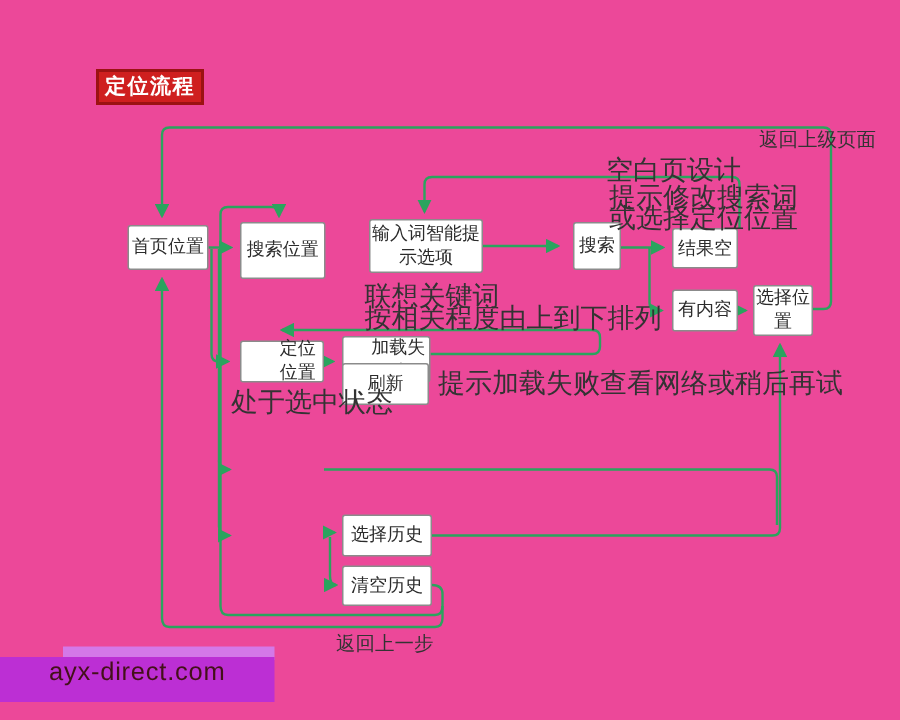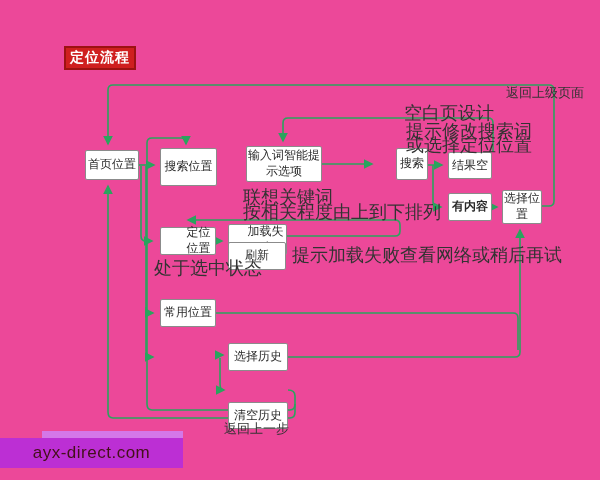--- a/index.html
+++ b/index.html
@@ -7,21 +7,21 @@
           font-family:"Liberation Sans","DejaVu Sans",sans-serif;}
   #wires{position:absolute;left:0;top:0;z-index:1;}
   .node{position:absolute;z-index:2;display:flex;align-items:center;justify-content:center;
         background:#ffffff;border:1.5px solid #8b8b8b;border-radius:2px;
         color:#2b2b2b;font-size:12px;line-height:1.3;text-align:center;box-sizing:border-box;}
   .note{position:absolute;z-index:2;color:#333333;font-size:18px;white-space:nowrap;}
   #flow-title{position:absolute;left:64px;top:46px;z-index:3;background:#cf1f1f;
         border:2px solid #9c1212;color:#ffffff;font-weight:bold;font-size:14px;
         padding:1px 4px;letter-spacing:1px;}
   #watermark{position:absolute;left:0;top:438px;width:183px;height:30px;background:#bc2fd4;z-index:4;
-        display:flex;align-items:center;justify-content:center;}
+        display:flex;align-items:flex-start;justify-content:center;}
   #watermark-strip{position:absolute;left:42px;top:431px;width:141px;height:9px;background:#d478e8;z-index:4;}
   #watermark-text{color:#431019;font-size:17px;letter-spacing:0.5px;}
 </style>
 </head>
 <body>
 
 <div id="canvas">
 
   <svg id="wires" width="600" height="480" viewBox="0 0 600 480">
     <defs>
@@ -66,30 +66,29 @@
 
       <path d="M295,404 V412 Q295,418 290,418 H113 Q108,418 108,412 V186" marker-end="url(#ar)"></path>
     </g>
   </svg>
 
   <div id="flow-title">定位流程</div>
 
   <div class="node" style="left:85px;top:150px;width:54px;height:30px;">首页位置</div>
   <div class="node" style="left:160px;top:148px;width:57px;height:38px;">搜索位置</div>
   <div class="node" style="left:246px;top:146px;width:76px;height:36px;">输入词智能提示选项</div>
-  <div class="node" style="left:396px;top:148px;width:32px;height:32px;">搜索</div>
+  <div class="node" style="left:382px;top:148px;width:32px;height:32px;">搜索</div>
   <div class="node" style="left:448px;top:152px;width:44px;height:27px;text-align:right;">结果空</div>
-  <div class="node" style="left:448px;top:193px;width:44px;height:28px;font-weight:bold;">有内容</div>
+  <div class="node" style="left:448px;top:193px;width:44px;height:28px;">有内容</div>
   <div class="node" style="left:502px;top:190px;width:40px;height:34px;">选择位置</div>
   <div class="node" style="left:160px;top:227px;width:56px;height:28px;padding-left:21px;">定位位置</div>
   <div class="node" style="left:228px;top:224px;width:59px;height:31px;padding-left:16px;">加载失败</div>
   <div class="node" style="left:228px;top:242px;width:58px;height:28px;">刷新</div>
-  <div class="node" style="left:160px;top:299px;width:56px;height:28px;">常用位置</div>
   <div class="node" style="left:228px;top:343px;width:60px;height:28px;">选择历史</div>
-  <div class="node" style="left:228px;top:377px;width:60px;height:27px;margin-top:25px;">清空历史</div>
+  <div class="node" style="left:228px;top:377px;width:60px;height:27px;">清空历史</div>
 
   <div class="note" style="left:506px;top:84px;font-size:13px;">返回上级页面</div>
   <div class="note" style="left:404px;top:101px;">空白页设计</div>
   <div class="note" style="left:406px;top:119px;">提示修改搜索词</div>
   <div class="note" style="left:406px;top:133px;">或选择定位位置</div>
   <div class="note" style="left:243px;top:185px;">联想关键词</div>
   <div class="note" style="left:243px;top:200px;">按相关程度由上到下排列</div>
   <div class="note" style="left:154px;top:256px;">处于选中状态</div>
   <div class="note" style="left:292px;top:243px;">提示加载失败查看网络或稍后再试</div>
   <div class="note" style="left:224px;top:420px;font-size:13px;">返回上一步</div>

